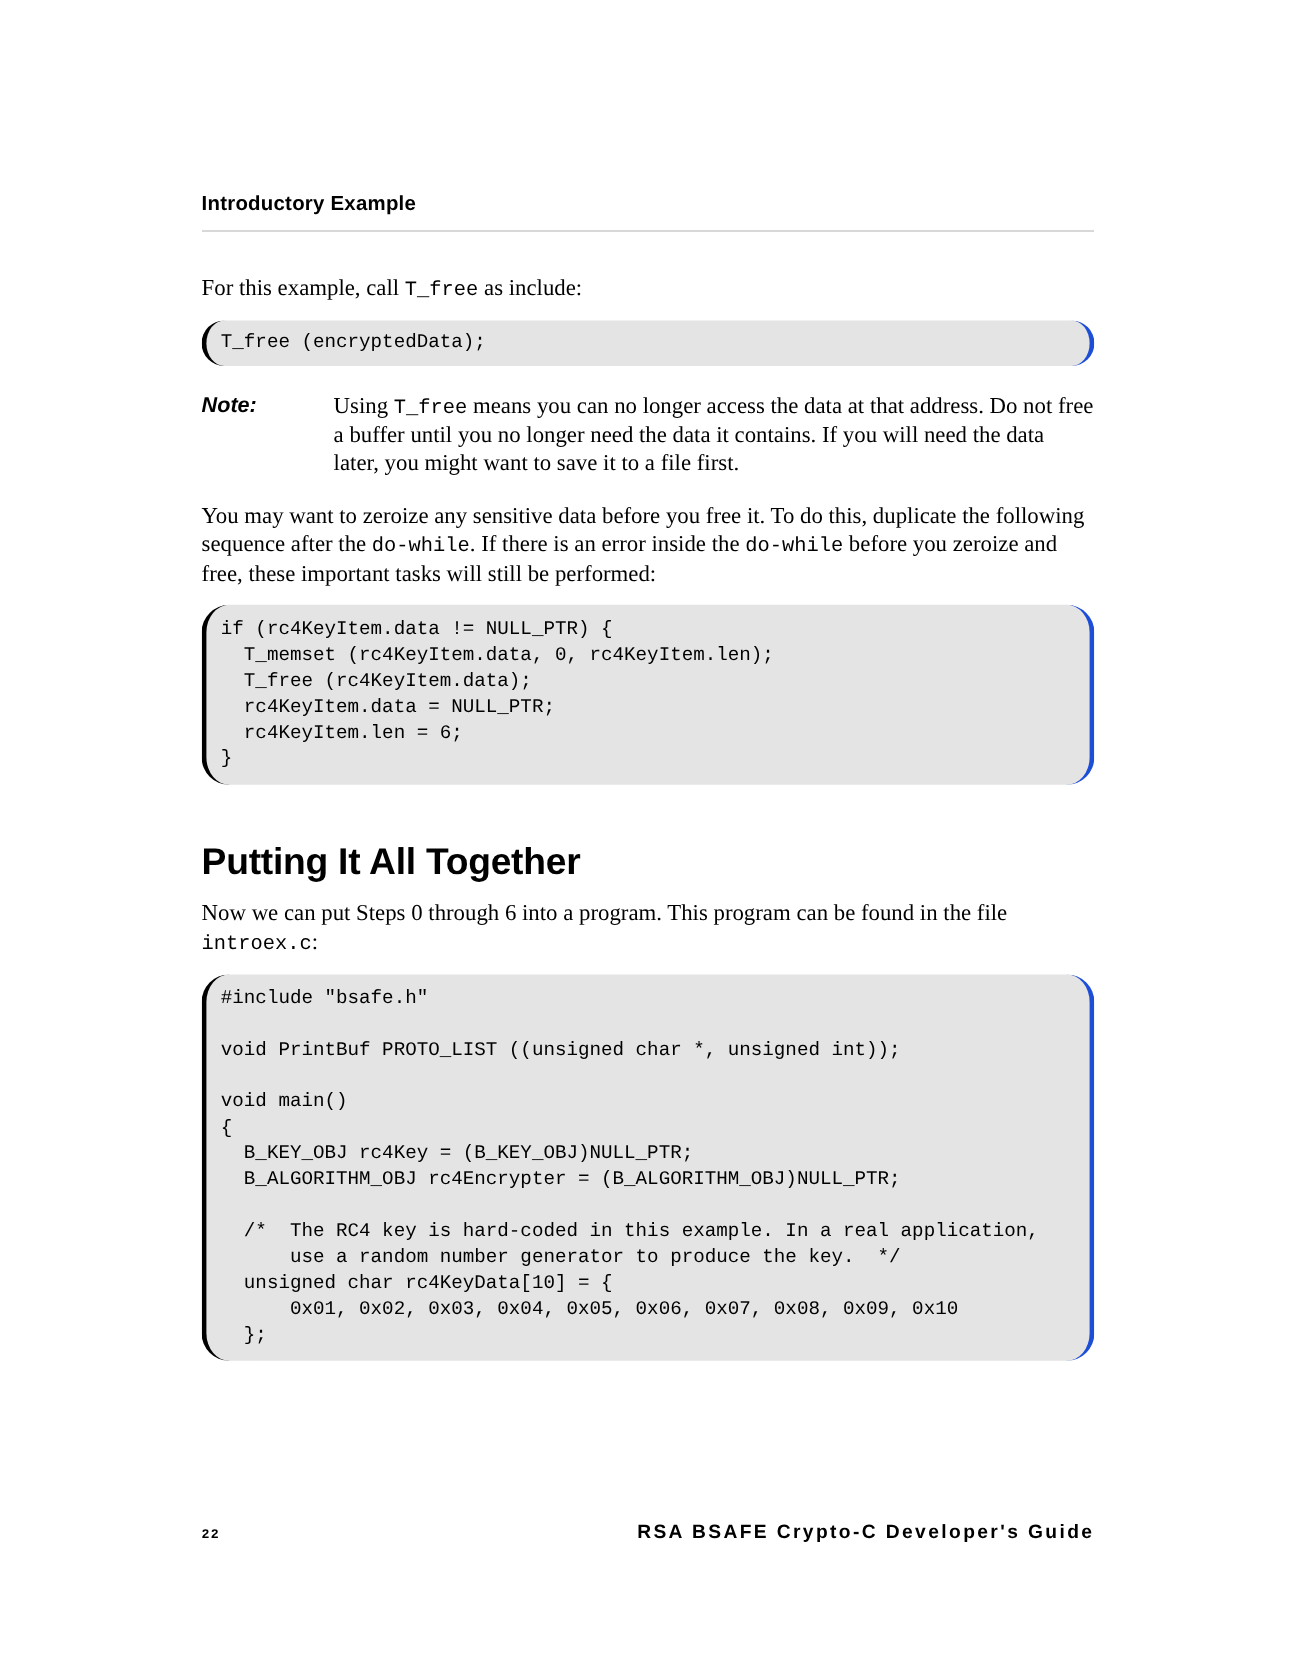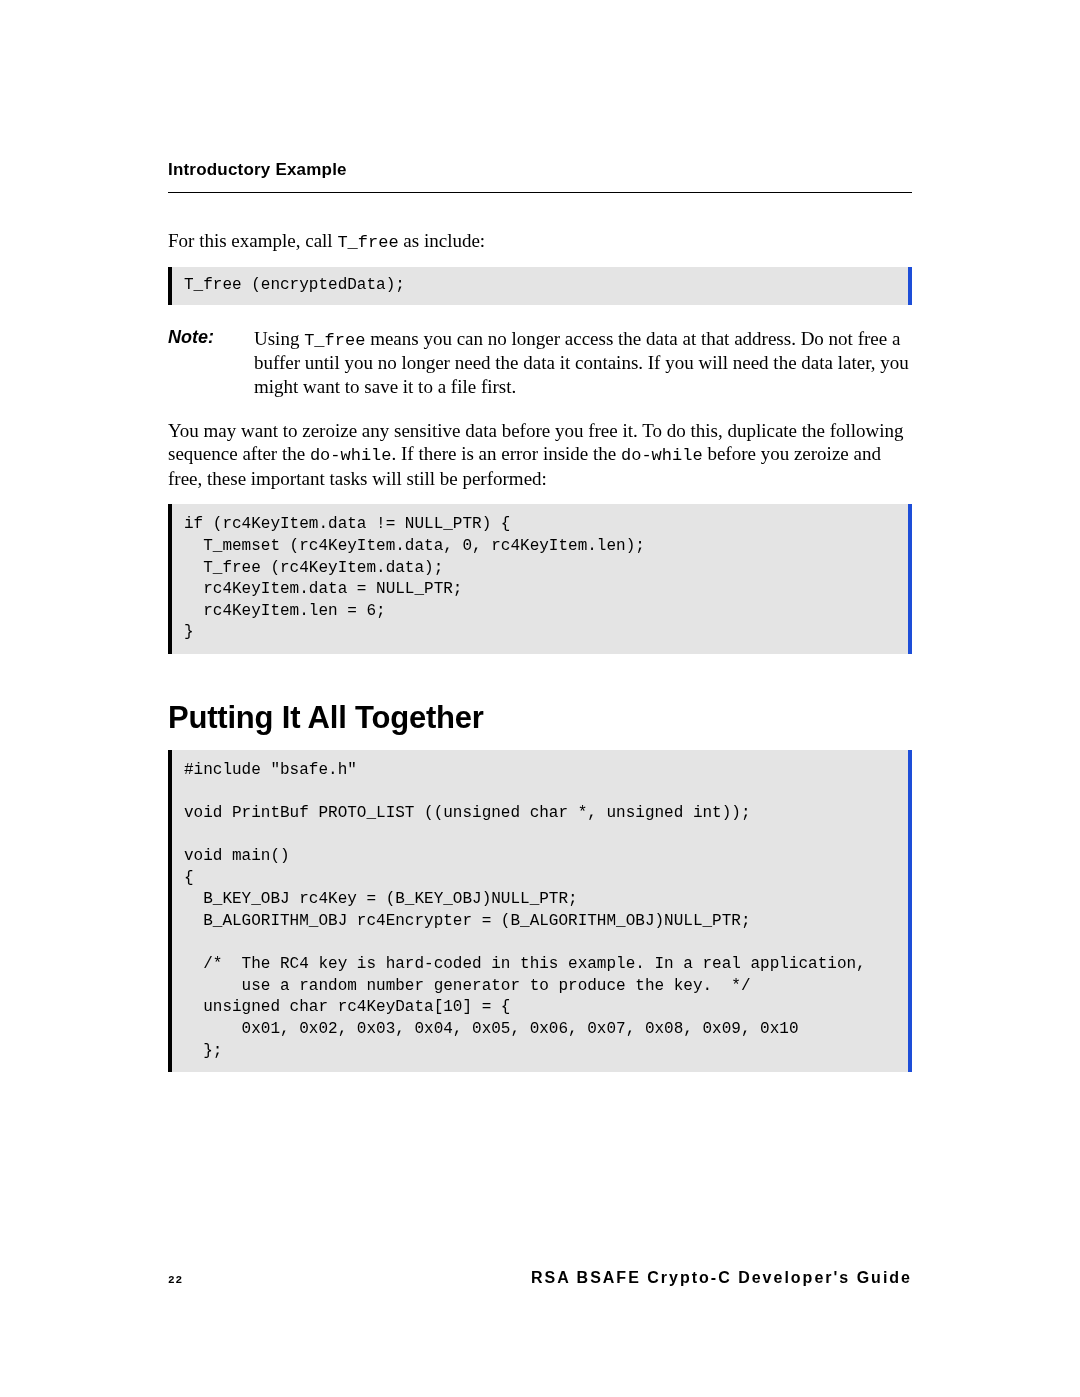--- a/index.html
+++ b/index.html
@@ -1,15 +1,15 @@
 <!DOCTYPE html>
 <html><head>
 <meta charset="utf-8">
 <style>
-  * { box-sizing: border-box; margin: 0; padding: 0; }
+  * { box-sizing: border-box; margin: 0; padding: 0; border-radius: 23px; }
   body {
     background: #fff;
     width: 1080px;
     height: 1397px;
     font-family: "Book Antiqua", Palatino, Georgia, serif;
     color: #000;
   }
   .page {
     width: 1080px;
     height: 1397px;
@@ -58,20 +58,21 @@
   .notelabel {
     font-family: "Helvetica Neue", Arial, sans-serif;
     font-weight: 700;
     font-style: italic;
     font-size: 18px;
     min-width: 54px;
   }
   .notebody {
     font-size: 19px;
     line-height: 1.25;
+    margin-left: 24px;
   }
   h2.section-hed {
     font-family: "Helvetica Neue", Arial, sans-serif;
     font-weight: 700;
     font-size: 31px;
     letter-spacing: -0.2px;
     margin: 46px 0 14px 0;
   }
   .footer {
     position: absolute;
@@ -122,20 +123,23 @@
 
   <div class="codebox tall">if (rc4KeyItem.data != NULL_PTR) {
   T_memset (rc4KeyItem.data, 0, rc4KeyItem.len);
   T_free (rc4KeyItem.data);
   rc4KeyItem.data = NULL_PTR;
   rc4KeyItem.len = 6;
 }</div>
 
   <h2 class="section-hed">Putting It All Together</h2>
 
+  <p class="para">
+    <span>Now we can put Steps 0 through 6 into a program. This program can be found in the file </span><span class="mono">introex.c</span><span>:</span>
+  </p>
 
   <div class="codebox tall">#include "bsafe.h"
 
 void PrintBuf PROTO_LIST ((unsigned char *, unsigned int));
 
 void main()
 {
   B_KEY_OBJ rc4Key = (B_KEY_OBJ)NULL_PTR;
   B_ALGORITHM_OBJ rc4Encrypter = (B_ALGORITHM_OBJ)NULL_PTR;
 

